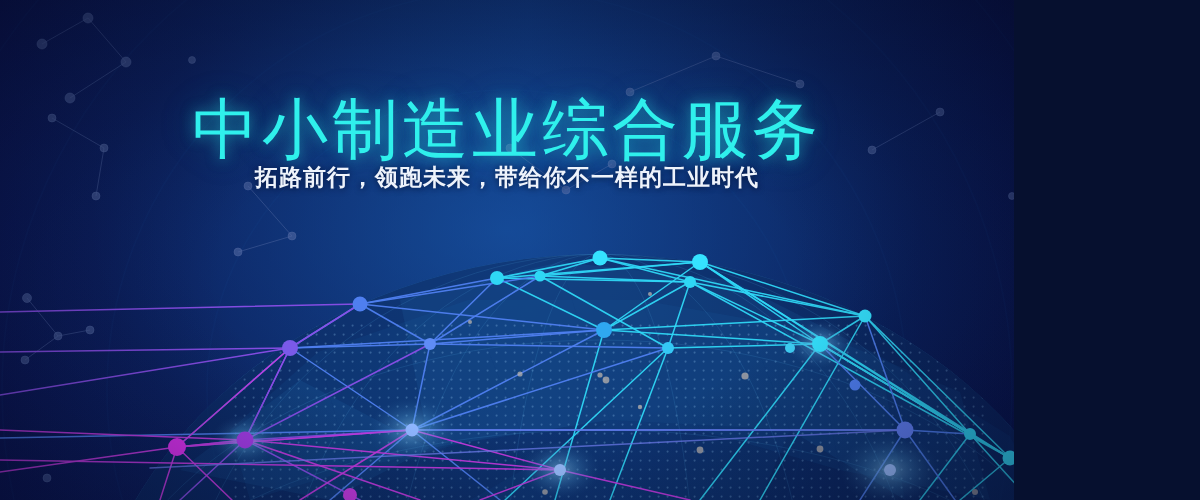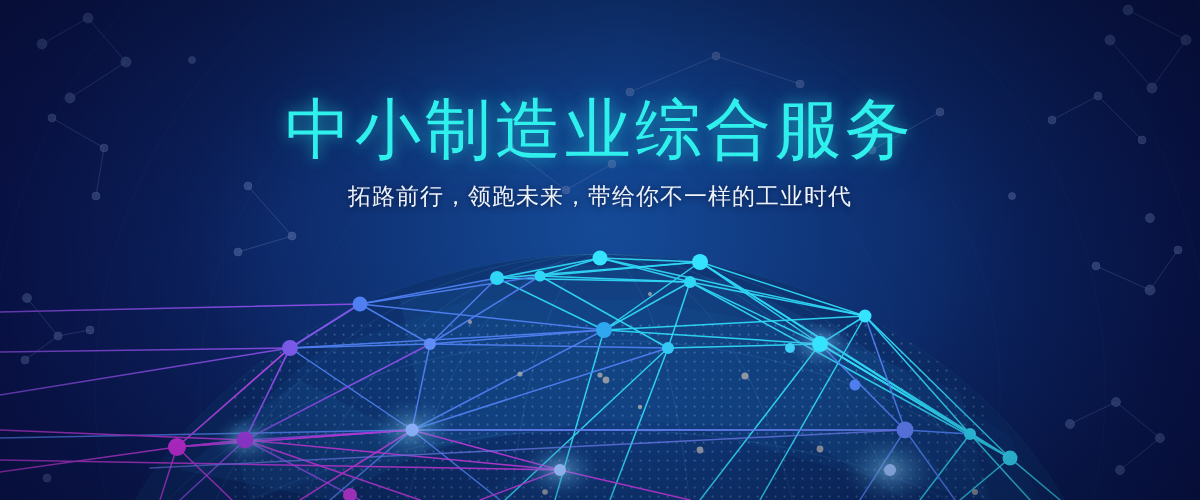--- a/index.html
+++ b/index.html
@@ -1,20 +1,20 @@
 <!DOCTYPE html>
 <html><head>
 <meta charset="utf-8">
 <style>
   html,body{margin:0;padding:0;background:#06102f;}
   body{font-family:"Liberation Sans","DejaVu Sans",sans-serif;}
 
   #banner{
     position:relative;
-    width:1200px;height:500px;
+    width:1014px;height:500px;
     overflow:hidden;
     background:#701a75;
   }
 
   
   .bg-base{
     position:absolute;inset:0;
     background:linear-gradient(90deg,#0a1450 0%,#0b1c58 18%,#0e2f6e 42%,#0f3578 52%,#0c2663 72%,#091a53 88%,#08134a 100%);
   }
   .bg-glow{
@@ -53,23 +53,22 @@
   .title{
     font-size:66px;
     line-height:1.0;
     font-weight:400;
     color:#2ff0ec;
     letter-spacing:4px;
     text-shadow:0 0 14px rgba(38,226,226,.55),0 0 34px rgba(22,170,200,.35);
     white-space:nowrap;
   }
   .subtitle{
-    margin-top:19px;
     font-size:23px;
-    font-weight:400;
+    font-weight:700;
     color:#eef3fb;
     letter-spacing:1px;
     text-shadow:0 1px 6px rgba(4,14,48,.8);
     white-space:nowrap;
   }
 </style>
 </head>
 <body>
 
 <div id="banner">

